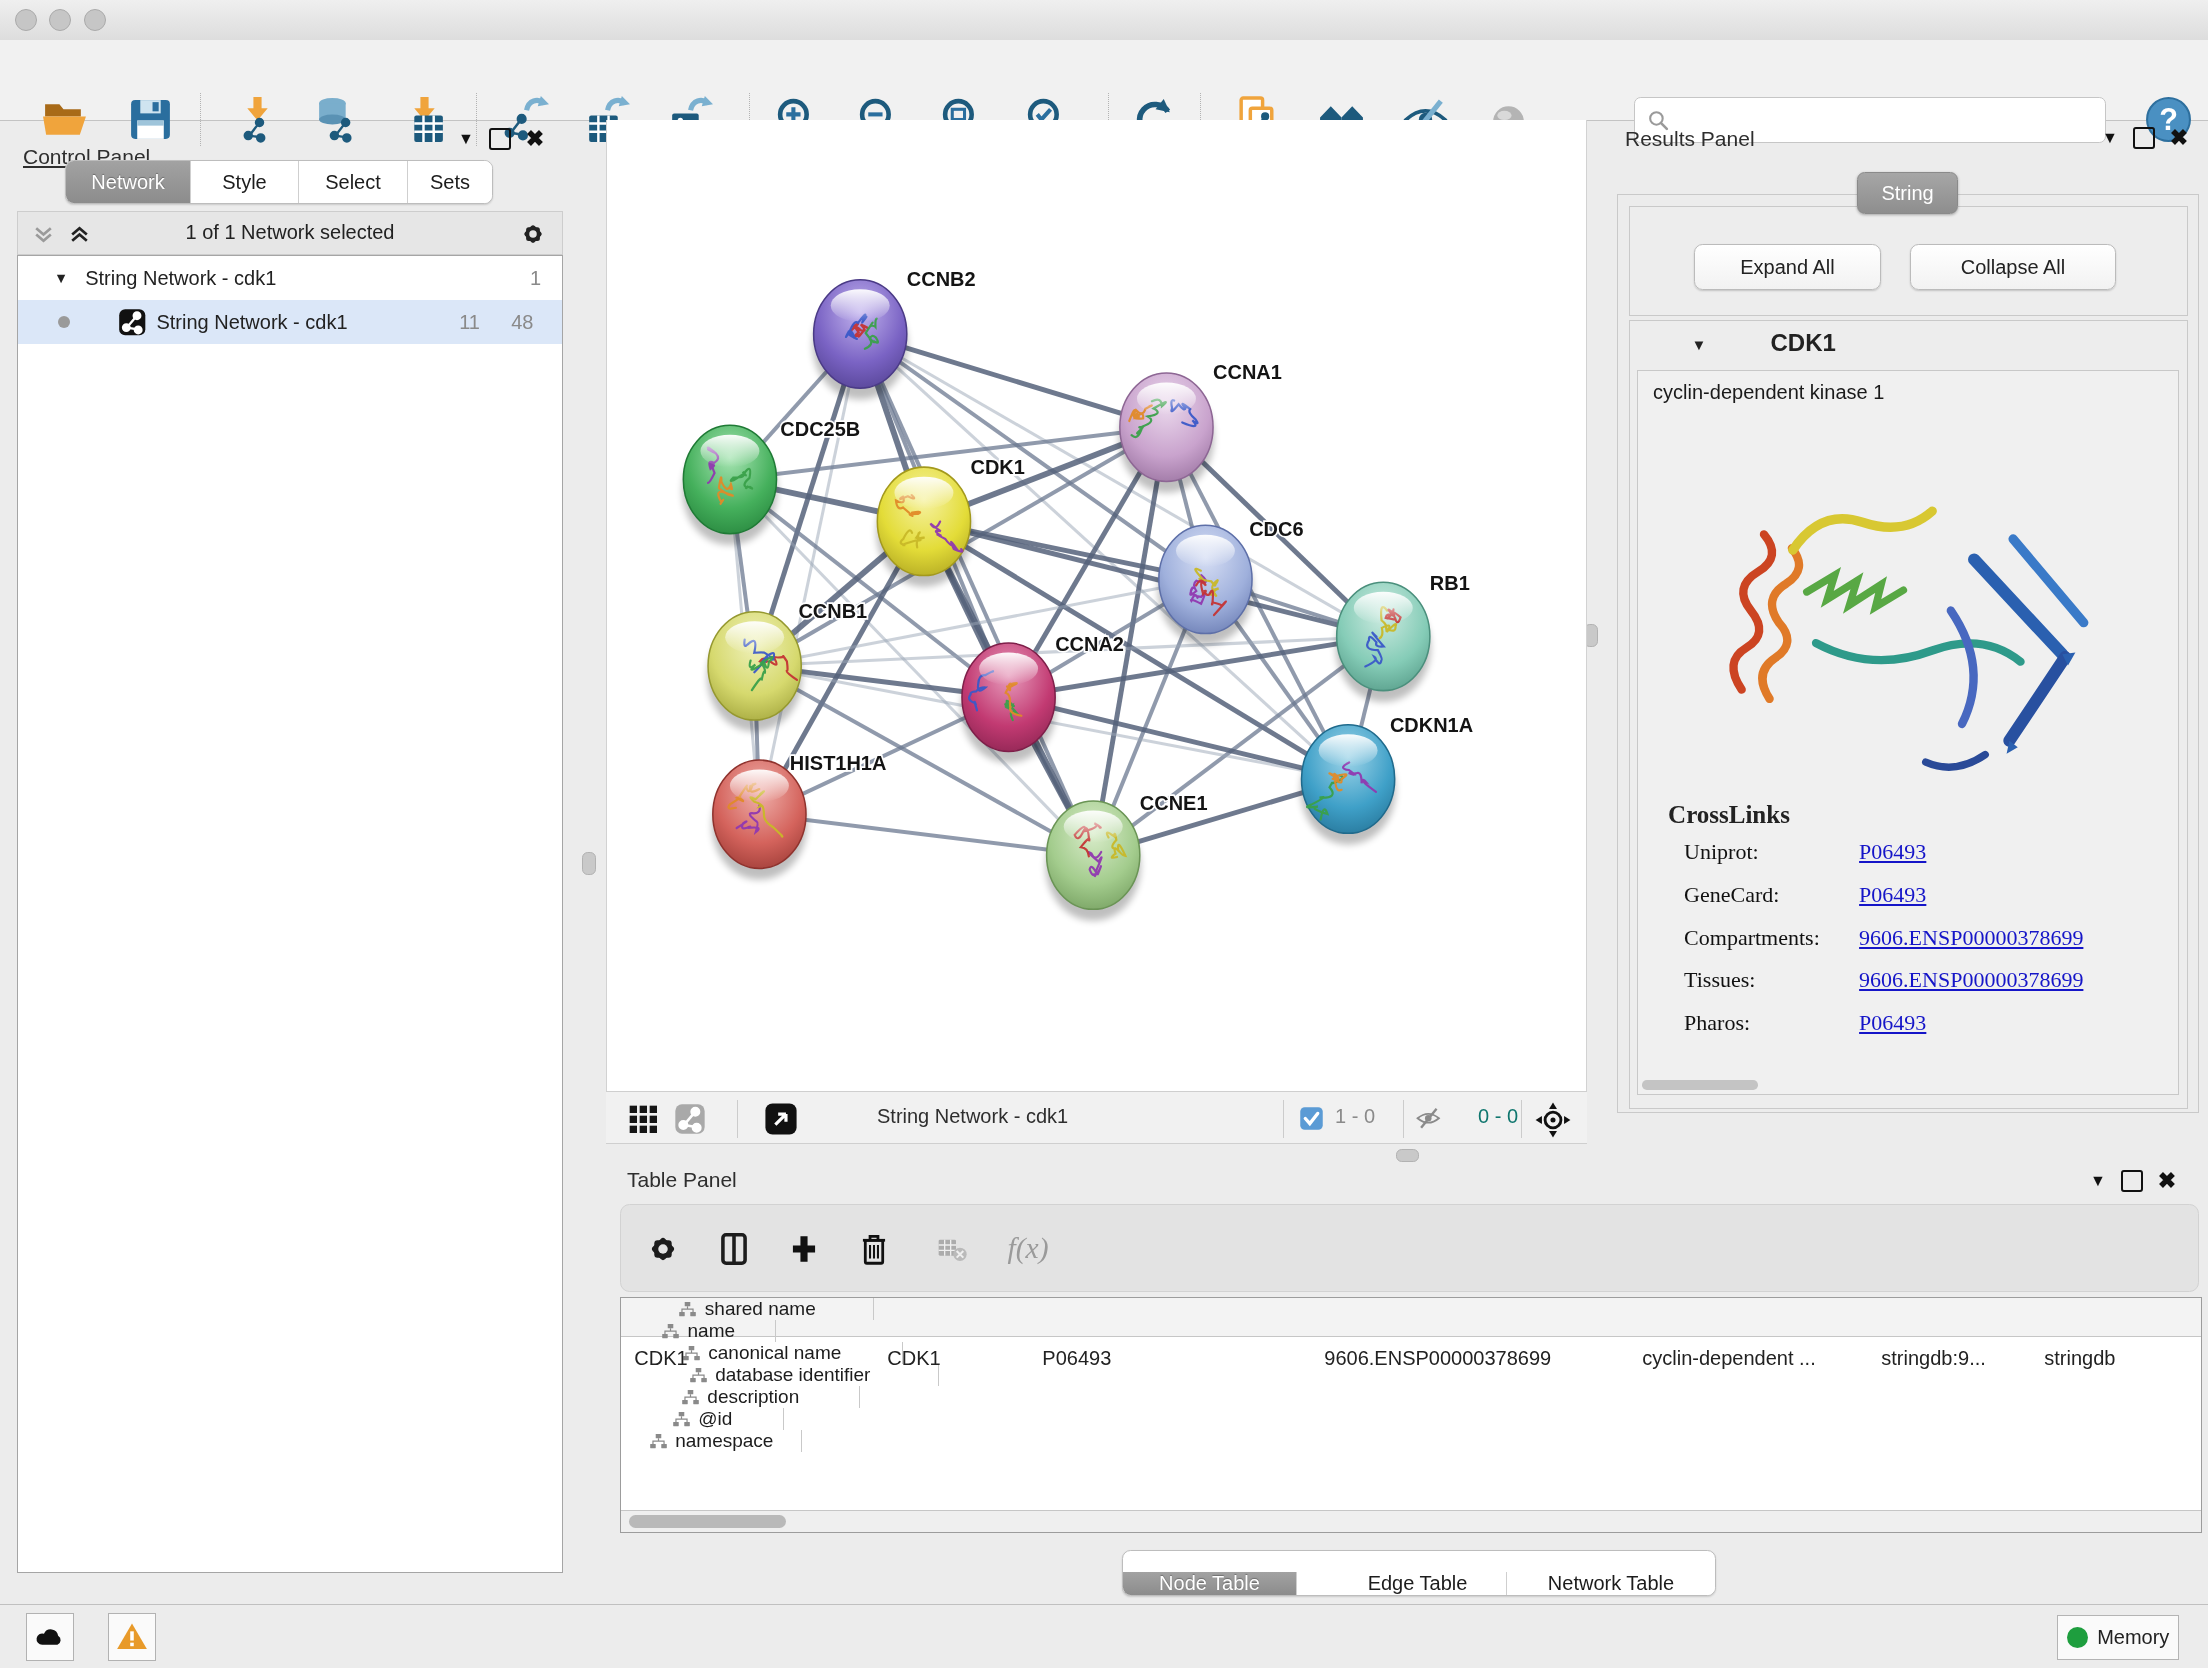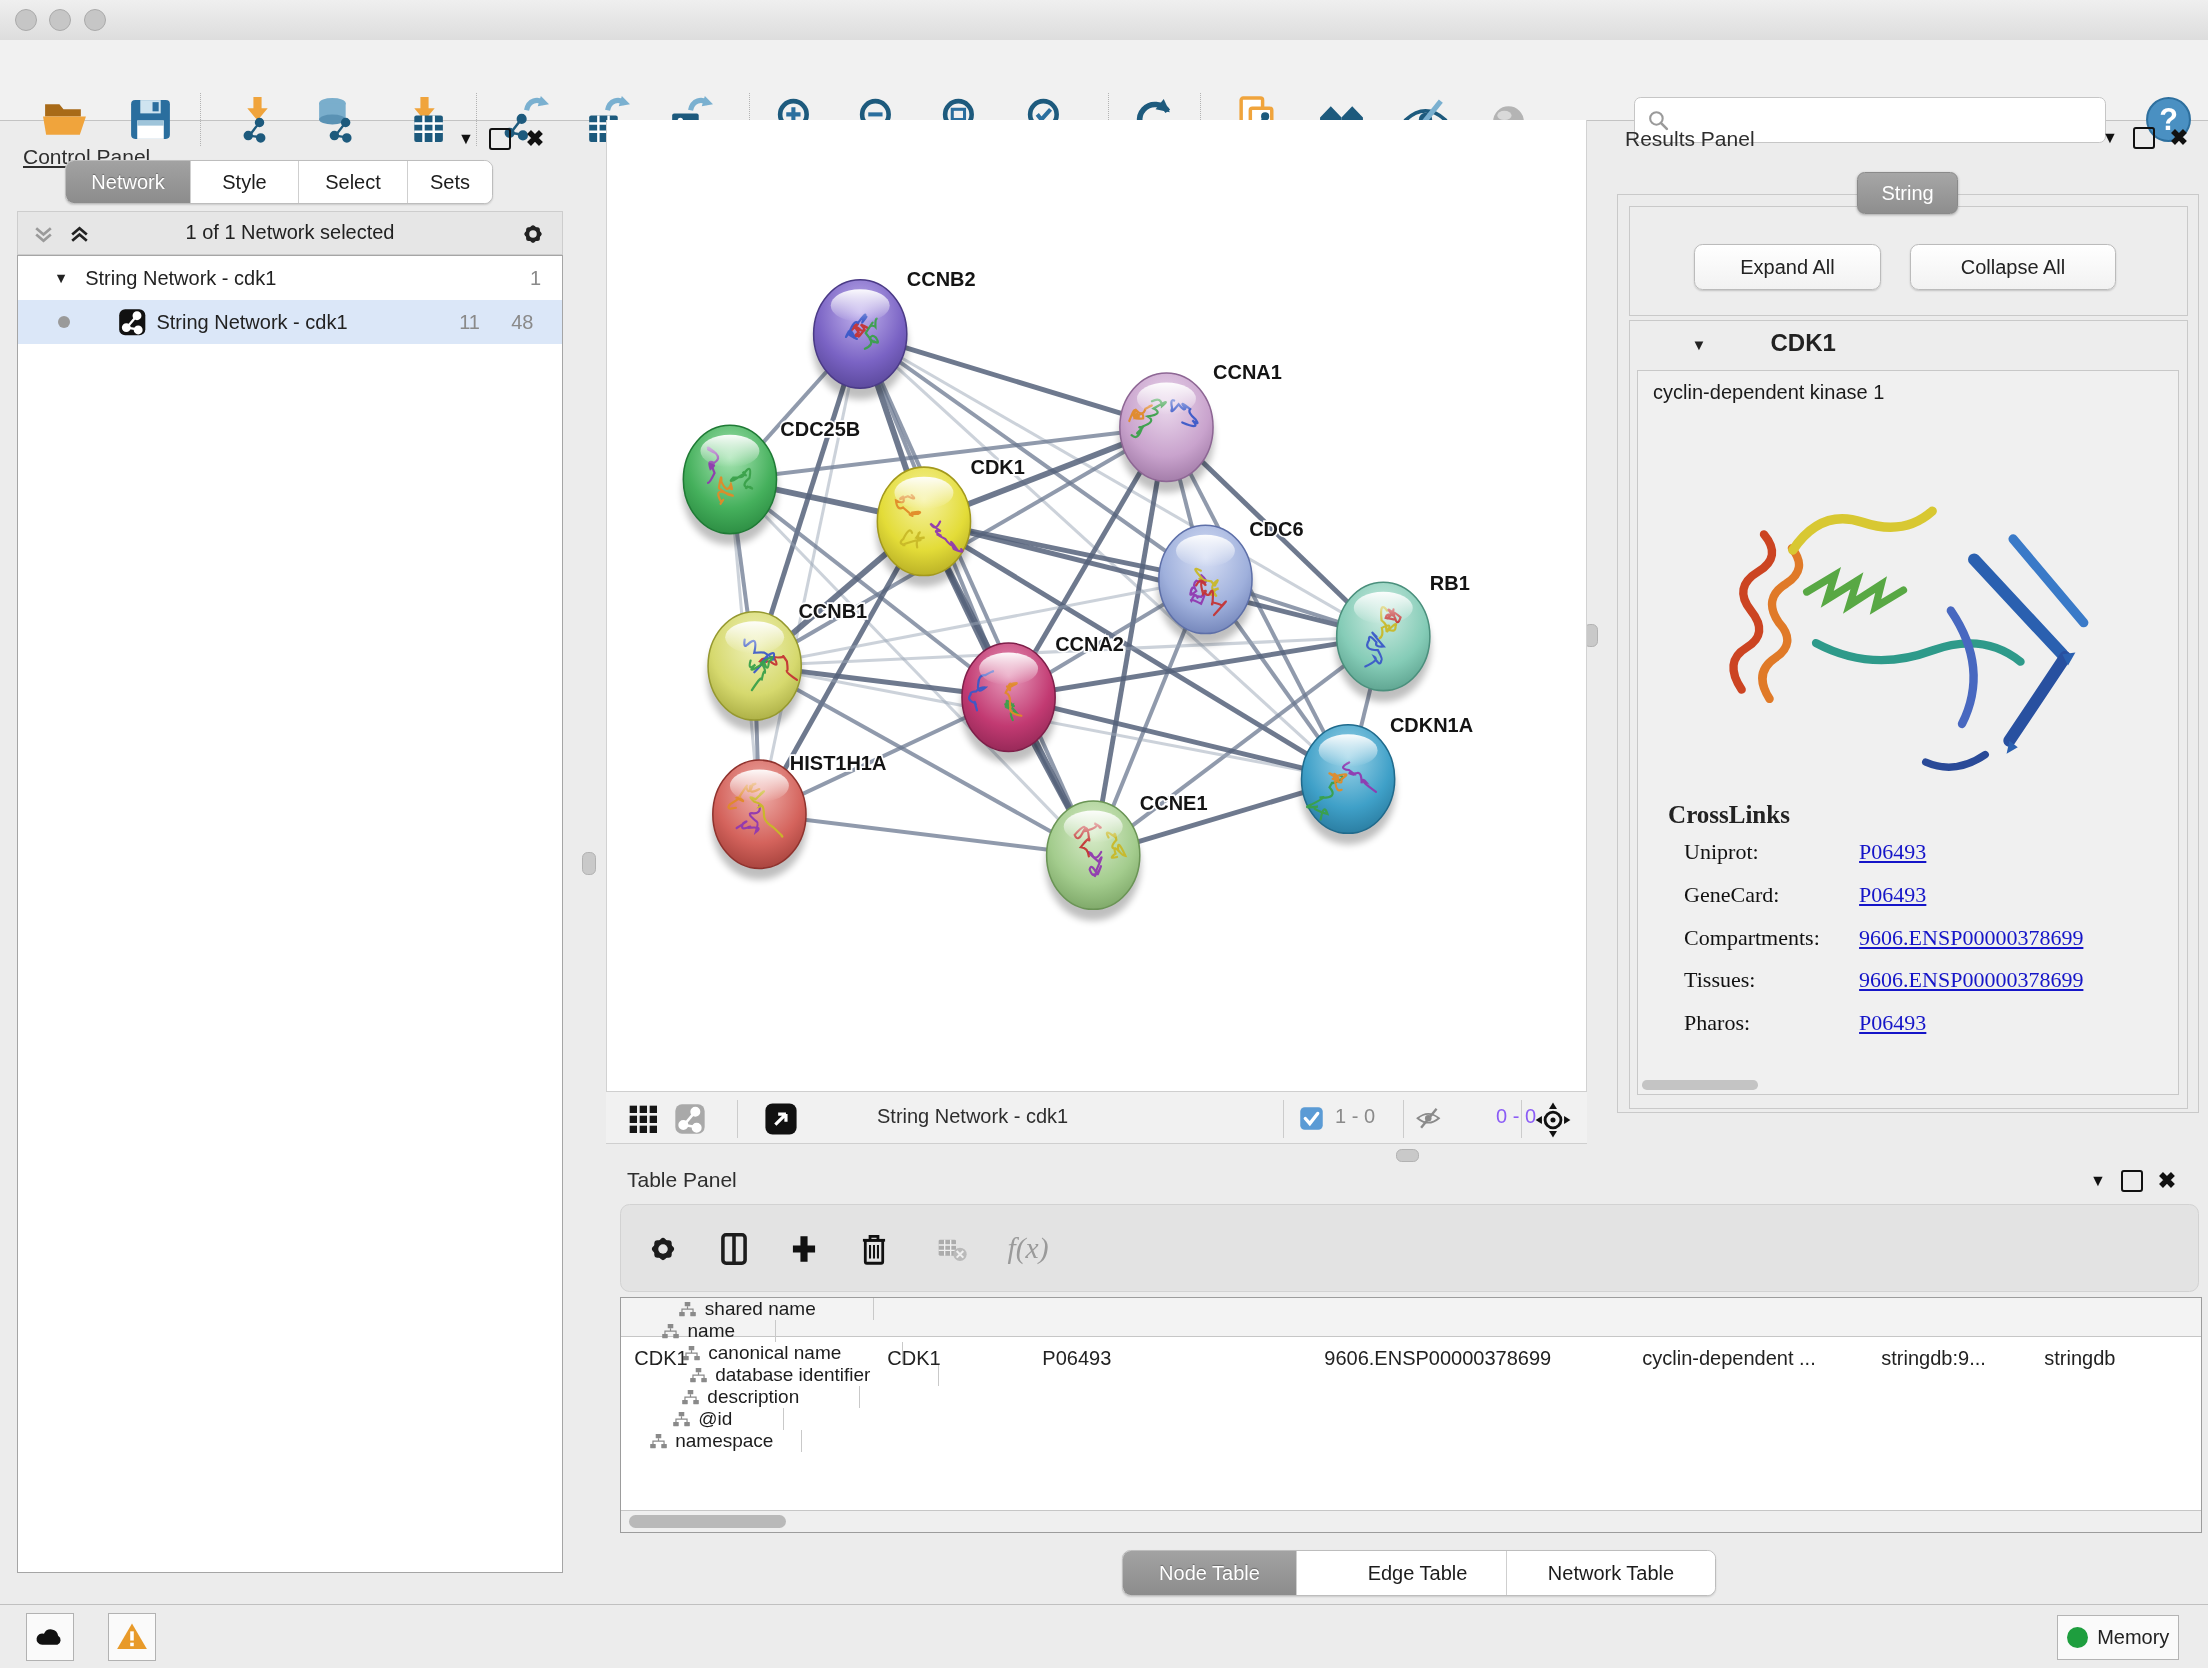--- a/index.html
+++ b/index.html
@@ -573,21 +573,21 @@
   </div>
   <div class="abs" style="left:729px;top:13.3px;font-size:20px;color:#8a8a8a;">1 - 0</div>
   <div class="vsep" style="left:797px;"></div>
   <div class="sicon" style="left:808px;top:12.4px;">
     <svg width="28.5" height="28.5" viewBox="0 0 48 48">
         <path d="M6 24 Q24 9 42 24 Q24 39 6 24z" fill="none" stroke="#8a8a8a" stroke-width="3"></path>
         <circle cx="24" cy="24" r="5.5" fill="#8a8a8a"></circle>
         <path d="M12 40 L38 8" stroke="#8a8a8a" stroke-width="4"></path>
       </svg>
   </div>
-  <div class="abs" style="left:890px;top:13.3px;font-size:20px;color:#8b5cf6;">0 - 0</div>
+  <div class="abs" style="left:872px;top:13.3px;font-size:20px;color:#0f766e;">0 - 0</div>
   <div class="vsep" style="left:915px;"></div>
   <div class="sicon" style="left:928px;top:8.6px;">
     <svg width="38" height="38" viewBox="0 0 48 48">
         <circle cx="24" cy="24" r="10" fill="none" stroke="#111" stroke-width="3.6"></circle>
         <circle cx="24" cy="24" r="3.2" fill="#111"></circle>
         <g fill="#111">
           <path d="M24 2 l5 8 h-10z"></path>
           <path d="M24 46 l5 -8 h-10z"></path>
           <path d="M2 24 l8 -5 v10z"></path>
           <path d="M46 24 l-8 -5 v10z"></path>
@@ -791,21 +791,21 @@
         <div class="td" style="width: 239px;">cyclin-dependent ...</div>
         <div class="td" style="width: 163px;">stringdb:9...</div>
         <div class="td" style="width: 181px;">stringdb</div>
       </div>
     </div>
   <div class="hscroll">
       <div class="hthumb"></div>
     </div>
 </div>
 
-<div class="seg" id="table-tabs" style="left:1122px;top:1550px;height:44px;">
+<div class="seg" id="table-tabs" style="left:1122px;top:1550px;height:44px;align-items:flex-end;">
     <div class="seg-item sel" style="width: 173px;">Node Table</div>
     <div class="seg-item" style="width: 177px; padding-left: 32px;">Edge Table</div>
     <div class="seg-item" style="width: 208px;">Network Table</div>
   </div>
 
 <div class="footer">
   <div class="fbtn" style="left:26px;">
     <svg width="34" height="34" viewBox="0 0 48 48">
         <path d="M13 35 a8 8 0 1 1 2.5-15.6 a10.5 10.5 0 0 1 20 3 a7 7 0 0 1 -1 12.6z" fill="#111"></path>
       </svg>

